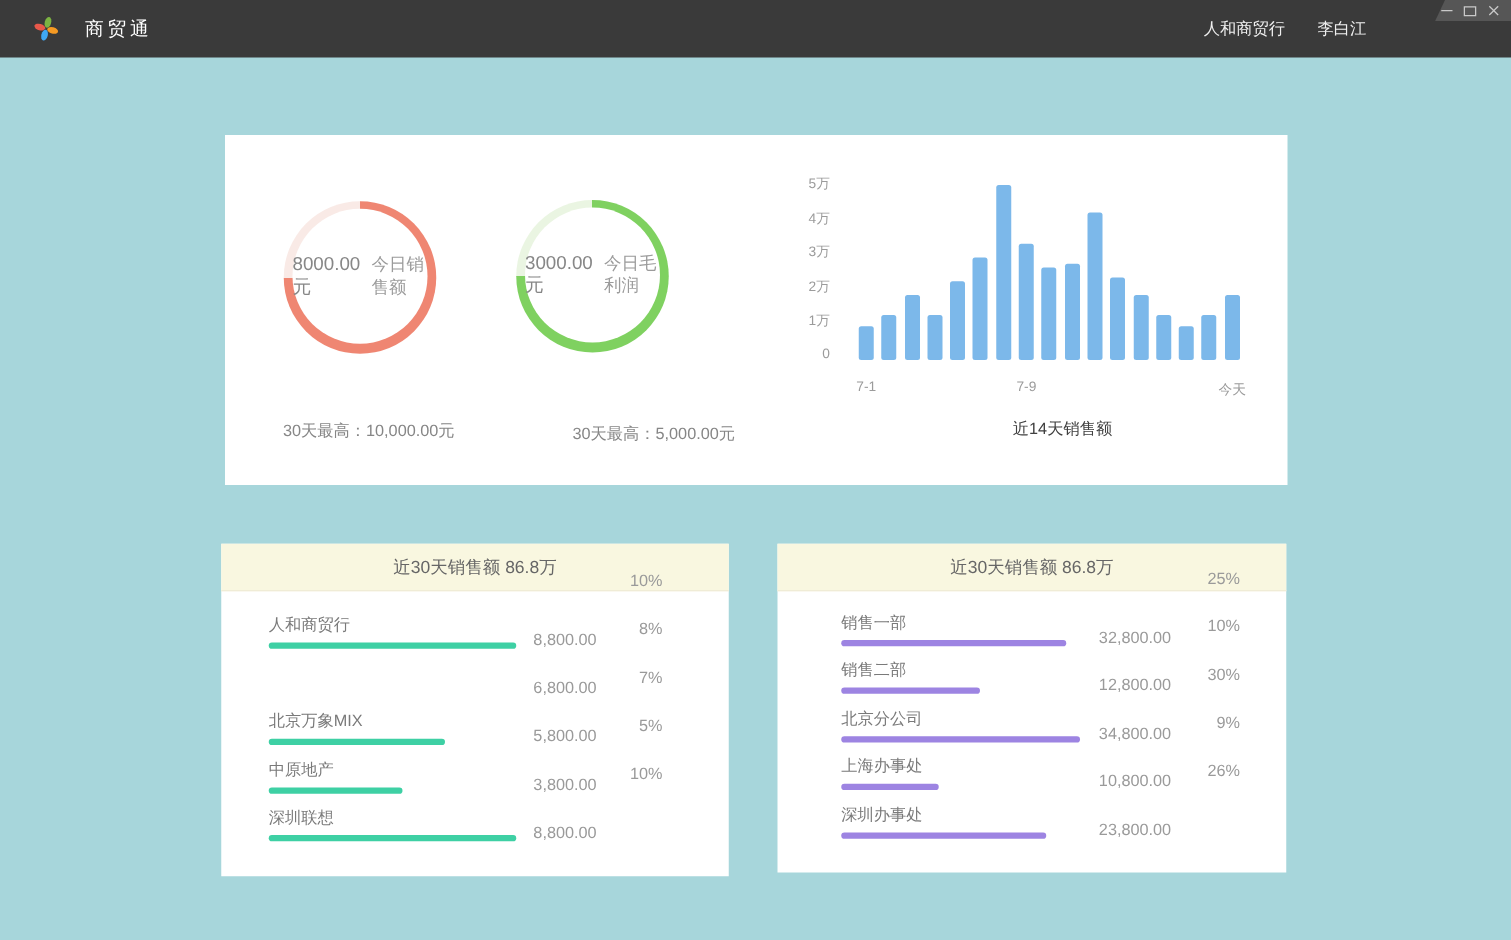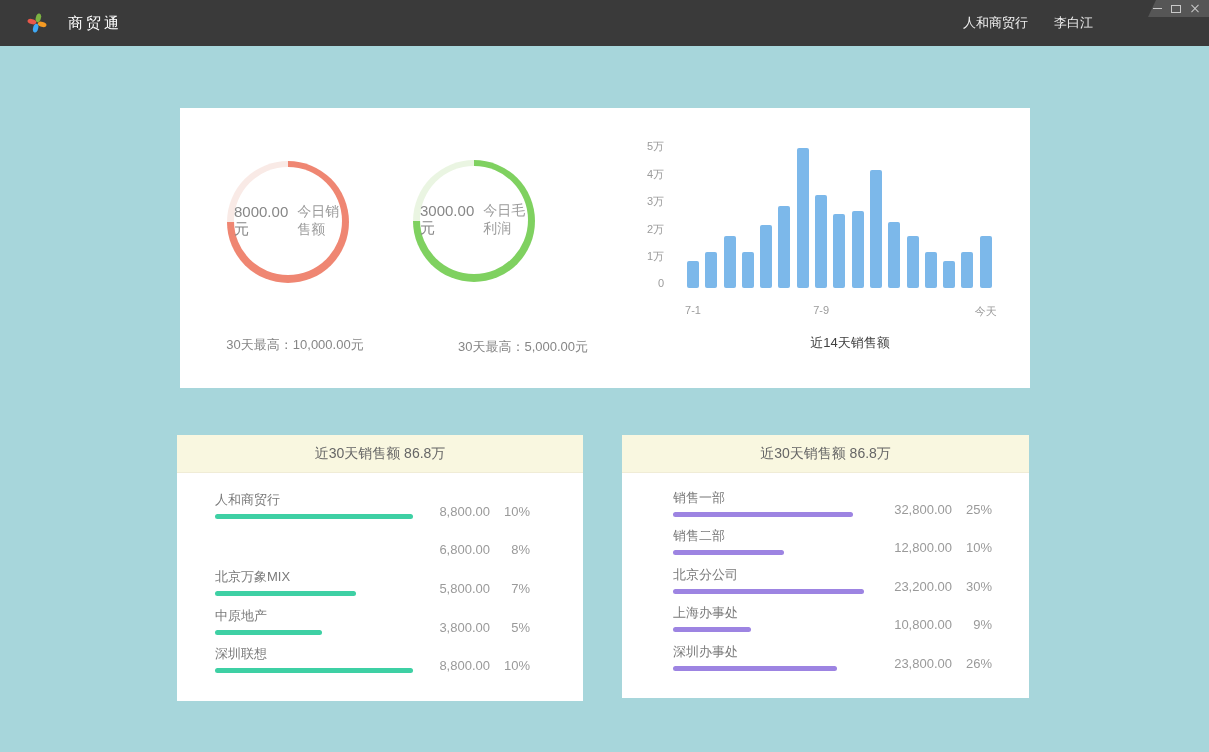--- a/index.html
+++ b/index.html
@@ -72,21 +72,21 @@
   .card-rank.right .rank-body{padding:5px 37px 0 51px;}
   .rank-row{display:flex;align-items:flex-end;}
   .card-rank.left  .rank-row{height:38.7px;}
   .card-rank.right .rank-row{height:38.5px;}
   .rank-left{display:flex;flex-direction:column;justify-content:flex-end;}
   .card-rank.left  .rank-left{width:198px;}
   .card-rank.right .rank-left{width:205px;}
   .rank-label{font-size:13px;color:#7a7a7a;margin-bottom:5px;white-space:nowrap;}
   .rank-bar{height:5px;border-radius:2.5px;}
   .rank-val{display:flex;margin-left:auto;font-size:13px;color:#9a9a9a;}
-  .rank-amt{text-align:right;}
+  .rank-amt{text-align:center;margin-top:47px;}
   .card-rank.left  .rank-amt{width:76px;}
   .card-rank.right .rank-amt{width:88px;}
   .rank-pct{width:40px;text-align:right;}
 </style>
 </head>
 <body>
 
 <div class="titlebar">
   <svg class="logo" viewBox="-18 -18 36 36">
     <g>
@@ -243,21 +243,21 @@
           <span class="rank-amt">12,800.00</span>
           <span class="rank-pct">10%</span>
         </div>
       </div>
       <div class="rank-row">
         <div class="rank-left">
           <div class="rank-label">北京分公司</div>
           <div class="rank-bar" style="width: 100%; background: rgb(157, 132, 226);"></div>
         </div>
         <div class="rank-val">
-          <span class="rank-amt">23,200.00</span>
+          <span class="rank-amt">34,800.00</span>
           <span class="rank-pct">30%</span>
         </div>
       </div>
       <div class="rank-row">
         <div class="rank-left">
           <div class="rank-label">上海办事处</div>
           <div class="rank-bar" style="width: 41%; background: rgb(157, 132, 226);"></div>
         </div>
         <div class="rank-val">
           <span class="rank-amt">10,800.00</span>

